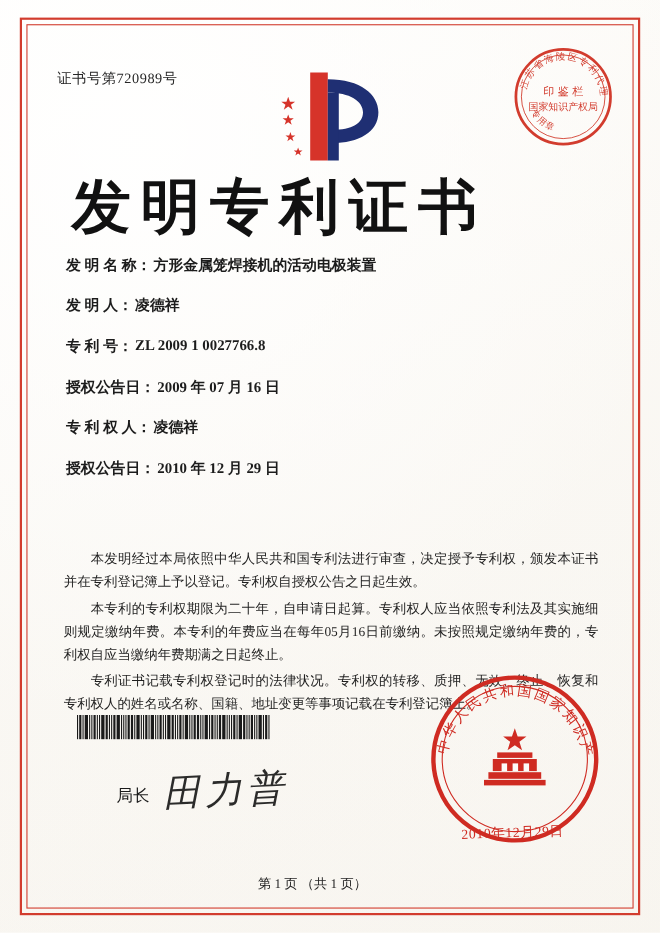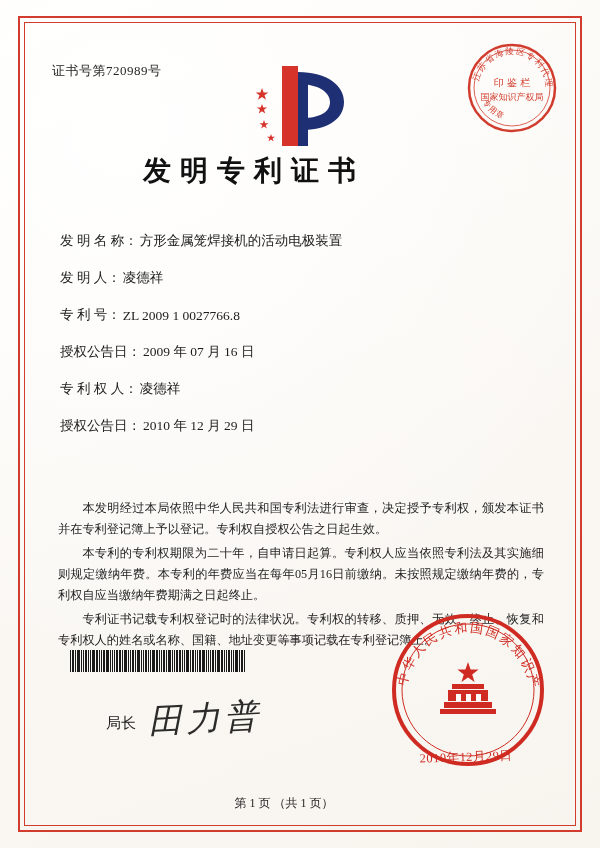--- a/index.html
+++ b/index.html
@@ -68,38 +68,39 @@
     right: 42px; top: 42px;
     width: 92px; height: 92px;
   }
   .top-seal svg { display: block; }
 
   .title {
     position: absolute;
     left: 0; top: 152px;
     width: 508px;
     text-align: center;
-    font-size: 28px;
+    font-size: 54px;
     font-weight: bold;
     letter-spacing: 9px;
     color: #111;
     font-family: "DejaVu Serif", "Liberation Serif", serif;
   }
 
   .fields {
     position: absolute;
     left: 60px; top: 232px;
     width: 480px;
   }
   .field-row {
     display: flex;
-    align-items: flex-end;
+    align-items: flex-start;
     margin-bottom: 19px;
     font-size: 13.5px;
     color: #1c1c1c;
+    font-weight: bold;
   }
   .field-label {
     white-space: pre;
     color: #1c1c1c;
   }
   .field-value {
     margin-left: 2px;
     color: #1c1c1c;
   }
 

